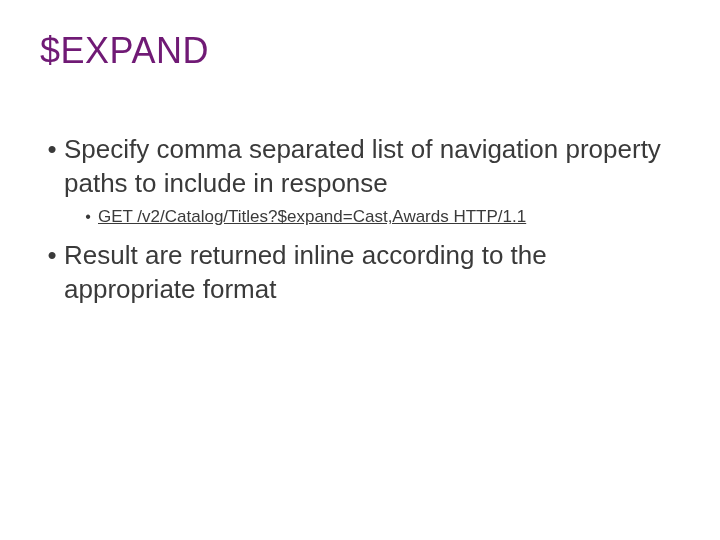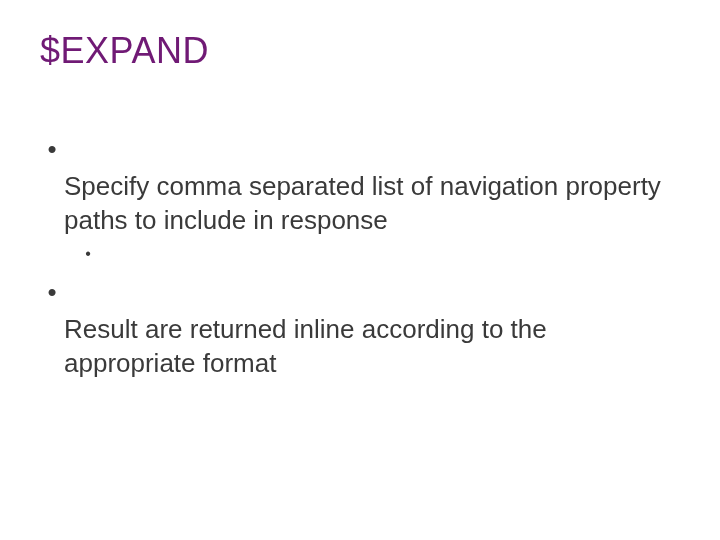--- a/index.html
+++ b/index.html
@@ -31,21 +31,20 @@
       line-height: 34px;
       width: 24px;
       flex-shrink: 0;
       text-align: center;
     }
     .bullet-text {
       font-size: 26px;
       color: #3a3a3a;
       line-height: 34px;
       font-weight: 400;
-      margin-top: 37px;
     }
     .sub-bullet-row {
       display: flex;
       align-items: flex-start;
       margin-left: 38px;
       margin-top: 6px;
       margin-bottom: 10px;
     }
     .sub-bullet {
       font-size: 16px;
@@ -70,20 +69,21 @@
 
 <div class="content">
 
   <div class="bullet-row">
     <span class="bullet">•</span>
     <span class="bullet-text">Specify comma separated list of navigation property paths to include in response</span>
   </div>
 
   <div class="sub-bullet-row">
     <span class="sub-bullet">•</span>
+    <span class="sub-text">GET /v2/Catalog/Titles?$expand=Cast,Awards HTTP/1.1</span>
   </div>
 
   <div class="bullet-row">
     <span class="bullet">•</span>
     <span class="bullet-text">Result are returned inline according to the appropriate format</span>
   </div>
 
 </div>
 
 </body></html>

